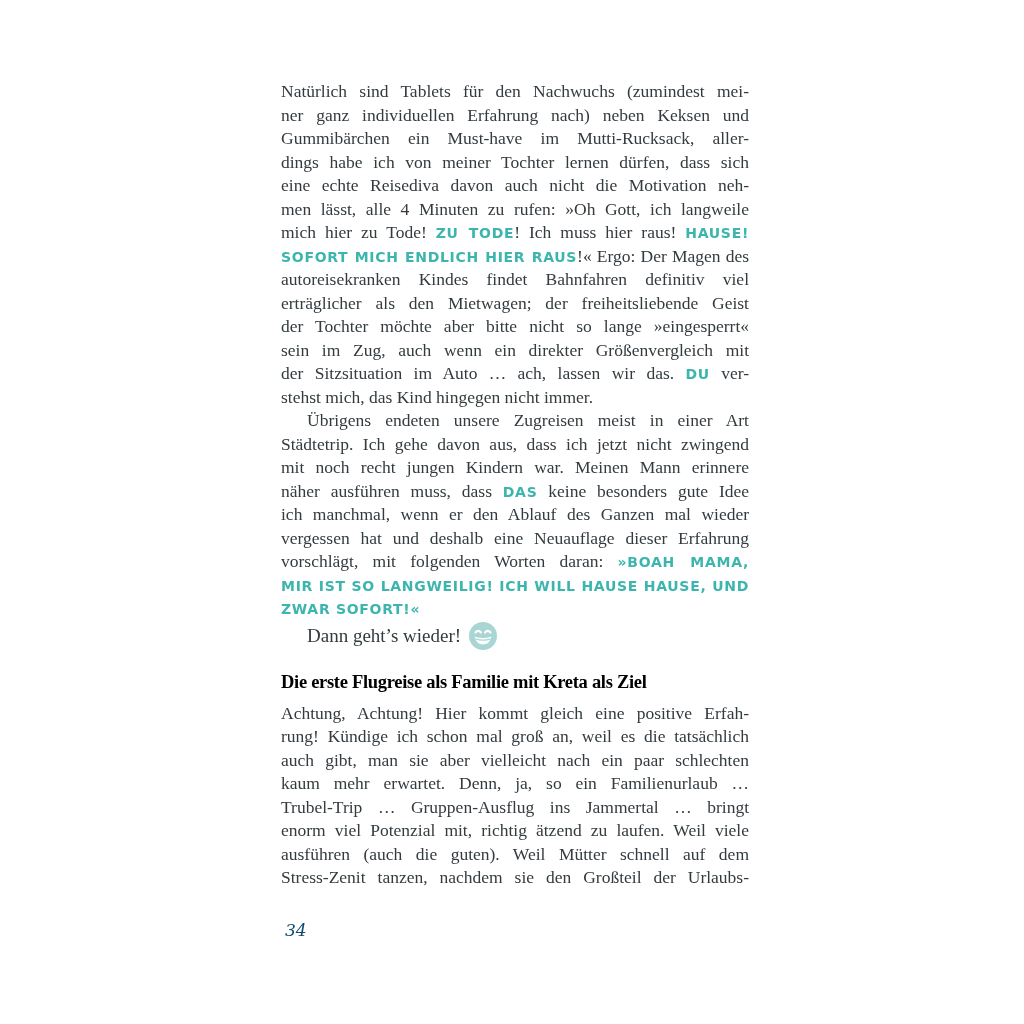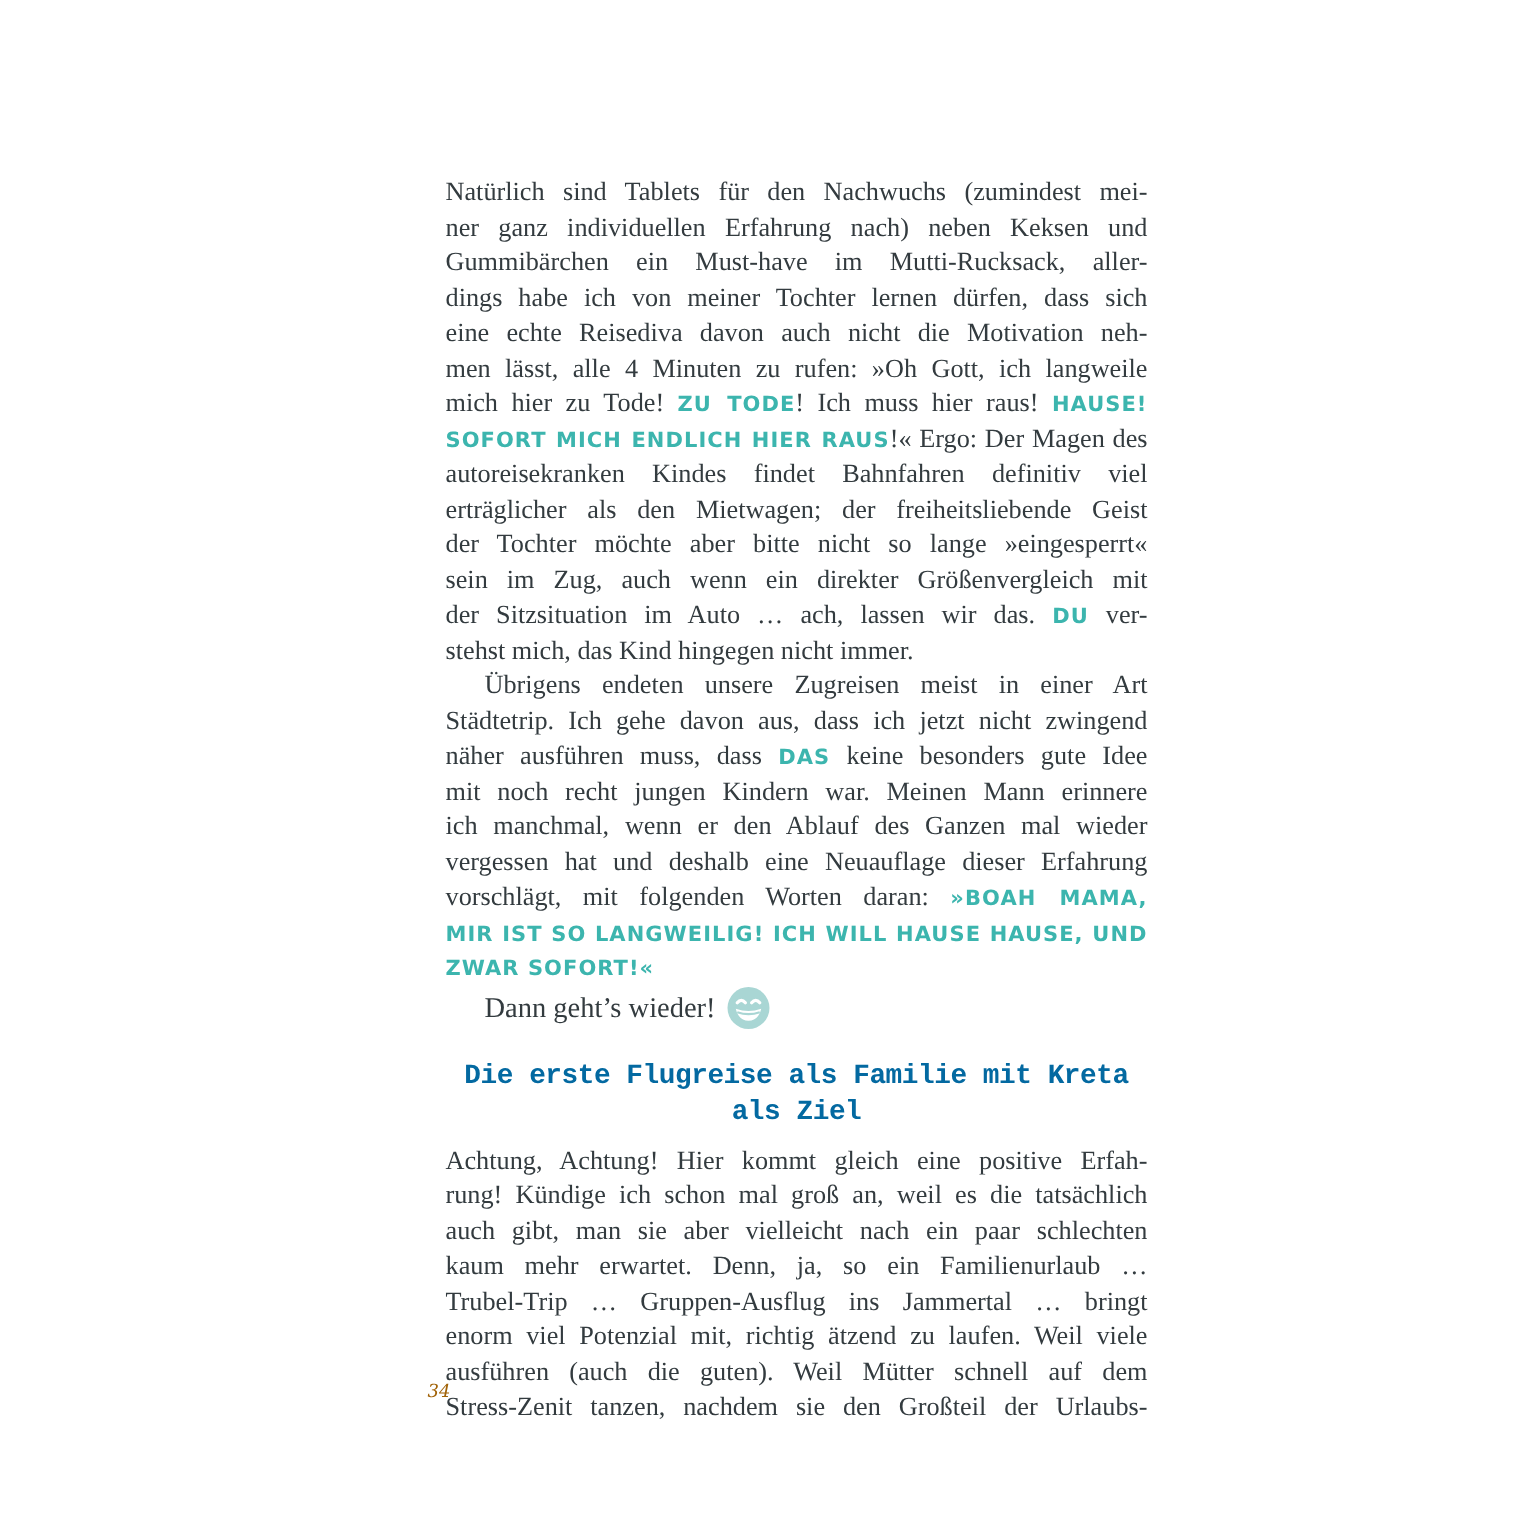--- a/index.html
+++ b/index.html
@@ -15,24 +15,23 @@
     color: #333b3f;
     overflow: hidden;
   }
   .page {
     position: absolute;
     inset: 0;
     background: #ffffff;
   }
   .text-column {
     position: absolute;
-    left: 297px;
+    left: 281px;
     top: 80px;
     width: 468px;
-    margin-top: 36px;
   }
   .line {
     font-size: 17.5px;
     line-height: 23.5px;
     height: 23.5px;
     text-align: justify;
     text-align-last: justify;
     overflow: visible;
   }
   .line.last {
@@ -54,36 +53,35 @@
     height: 30px;
     text-indent: 26px;
     white-space: nowrap;
   }
   .emoji-svg {
     vertical-align: -9px;
     margin-left: 7px;
   }
   .section-heading {
     margin: 19px 0 8px 0;
-    font-family: Liberation Mono, monospace;
+    font-family: Liberation Serif, serif;
     font-weight: bold;
     font-size: 18.5px;
     line-height: 24px;
     letter-spacing: -0.3px;
-    color: #0369a1;
-    text-align: center;
+    color: #000000;
   }
   .page-number {
     position: absolute;
     left: 285px;
     top: 920px;
     font-family: "DejaVu Serif", serif;
     font-style: italic;
-    font-size: 12px;
-    color: #a16207;
+    font-size: 17px;
+    color: #0c4a6e;
   }
 </style>
 </head>
 <body>
 
 <div class="page">
 
   <div class="text-column">
 
     <div>
@@ -99,22 +97,22 @@
           <div class="line"><span class="txt">autoreisekranken Kindes findet Bahnfahren definitiv viel</span></div>
           <div class="line"><span class="txt">erträglicher als den Mietwagen; der freiheitsliebende Geist</span></div>
           <div class="line"><span class="txt">der Tochter möchte aber bitte nicht so lange »eingesperrt«</span></div>
           <div class="line"><span class="txt">sein im Zug, auch wenn ein direkter Größenvergleich mit</span></div>
           <div class="line"><span class="txt">der Sitzsituation im Auto … ach, lassen wir das. </span><span class="hl">DU</span><span class="txt"> ver-</span></div>
           <div class="line last"><span class="txt">stehst mich, das Kind hingegen nicht immer.</span></div>
         </div>
         <div class="para indent">
           <div class="line"><span class="txt">Übrigens endeten unsere Zugreisen meist in einer Art</span></div>
           <div class="line"><span class="txt">Städtetrip. Ich gehe davon aus, dass ich jetzt nicht zwingend</span></div>
+          <div class="line"><span class="txt">mit noch recht jungen Kindern war. Meinen Mann erinnere</span></div>
           <div class="line"><span class="txt">näher ausführen muss, dass </span><span class="hl">DAS</span><span class="txt"> keine besonders gute Idee</span></div>
-          <div class="line"><span class="txt">mit noch recht jungen Kindern war. Meinen Mann erinnere</span></div>
           <div class="line"><span class="txt">ich manchmal, wenn er den Ablauf des Ganzen mal wieder</span></div>
           <div class="line"><span class="txt">vergessen hat und deshalb eine Neuauflage dieser Erfahrung</span></div>
           <div class="line"><span class="txt">vorschlägt, mit folgenden Worten daran: </span><span class="hl">»BOAH MAMA,</span></div>
           <div class="line"><span class="hl">MIR IST SO LANGWEILIG! ICH WILL HAUSE HAUSE, UND</span></div>
           <div class="line last"><span class="hl">ZWAR SOFORT!«</span></div>
         </div>
       </div>
 
     <div class="closing-line">
       <span>Dann geht’s wieder!</span><svg class="emoji-svg" width="30" height="30" viewBox="0 0 30 30">

